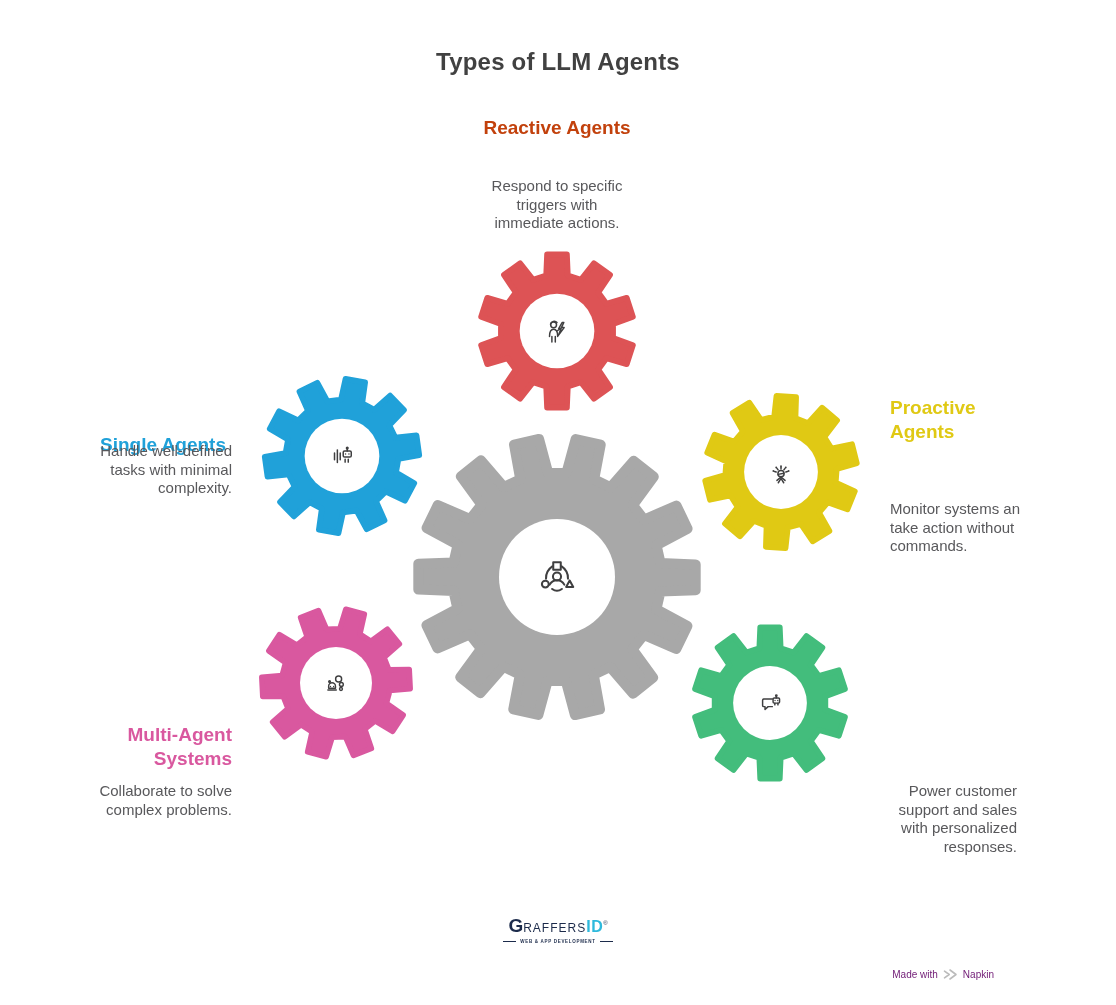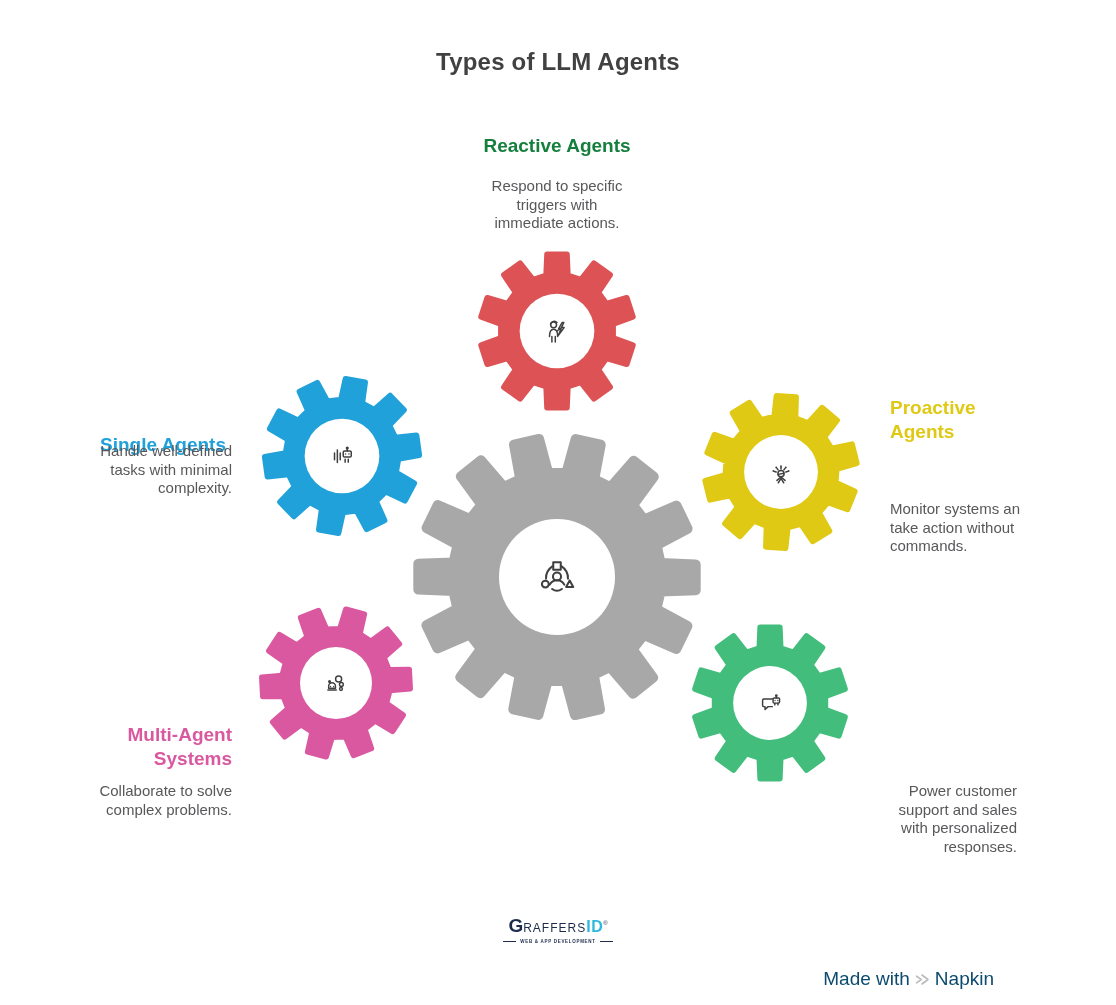--- a/index.html
+++ b/index.html
@@ -18,21 +18,21 @@
   .t-right  { text-align:right; }
   .t-left   { text-align:left; }
 
   .gear { position:absolute; }
   .gear svg { display:block; width:100%; height:100%; }
   .gear-body { stroke-width:7; stroke-linejoin:round; }
   .icon-g { fill:none; stroke:#3F3F40; stroke-width:2.2; stroke-linecap:round; stroke-linejoin:round; }
   .icon-g .dot { fill:#3F3F40; stroke:none; }
 
   
-  .reactive-title { left:457px; top:116px; width:200px; color:#15803d;margin-top:18px; }
+  .reactive-title { left:457px; top:116px; width:200px; color:#c2410c; }
   .reactive-desc  { left:482px; top:177px; width:150px; }
   .single-title   { left:46px;  top:409px; width:180px; color:#20A1D9;margin-top:24px; }
   .single-desc    { left:87px;  top:442px; width:145px; }
   .proactive-title{ left:890px; top:396px; width:110px; color:#E0C914; }
   .proactive-desc { left:890px; top:456px; width:140px;margin-top:44px; }
   .multi-title    { left:102px; top:723px; width:130px; color:#D9589F; }
   .multi-desc     { left:72px;  top:782px; width:160px; }
   .conv-title     { left:877px; top:723px; width:155px; color:#43BD7C; }
   .conv-desc      { left:877px; top:782px; width:140px;text-align:right; }
 
@@ -50,21 +50,21 @@
   .logo-g { font-size:19px; font-weight:700; }
   .logo-rest { font-size:12px; font-weight:400; letter-spacing:1px; }
   .logo-id { font-size:16px; font-weight:700; color:#2EB9DC; letter-spacing:0.5px; }
   .logo-mark { font-size:6px; color:#1C2B4B; position:relative; top:-7px; }
   .logo-tagline { display:flex; align-items:center; gap:4px; margin-top:2px; color:#1C2B4B; }
   .logo-tagline .bar { width:13px; height:1px; background:#1C2B4B; }
   .logo-tagline .tg { font-size:4.5px; font-weight:700; letter-spacing:0.7px; }
 
   
   .credit { position:absolute; right:26px; top:968px; display:flex; align-items:center; gap:5px;
-            color:#0c4a6e; font-size:19px; }
+            color:#701a75; font-size:10px; }
   .credit svg { display:block; }
 </style>
 </head>
 <body>
 
 <div class="canvas">
 
   <div class="page-title">Types of LLM Agents</div>
 
   <div class="agent-title t-center reactive-title">Reactive Agents</div>

